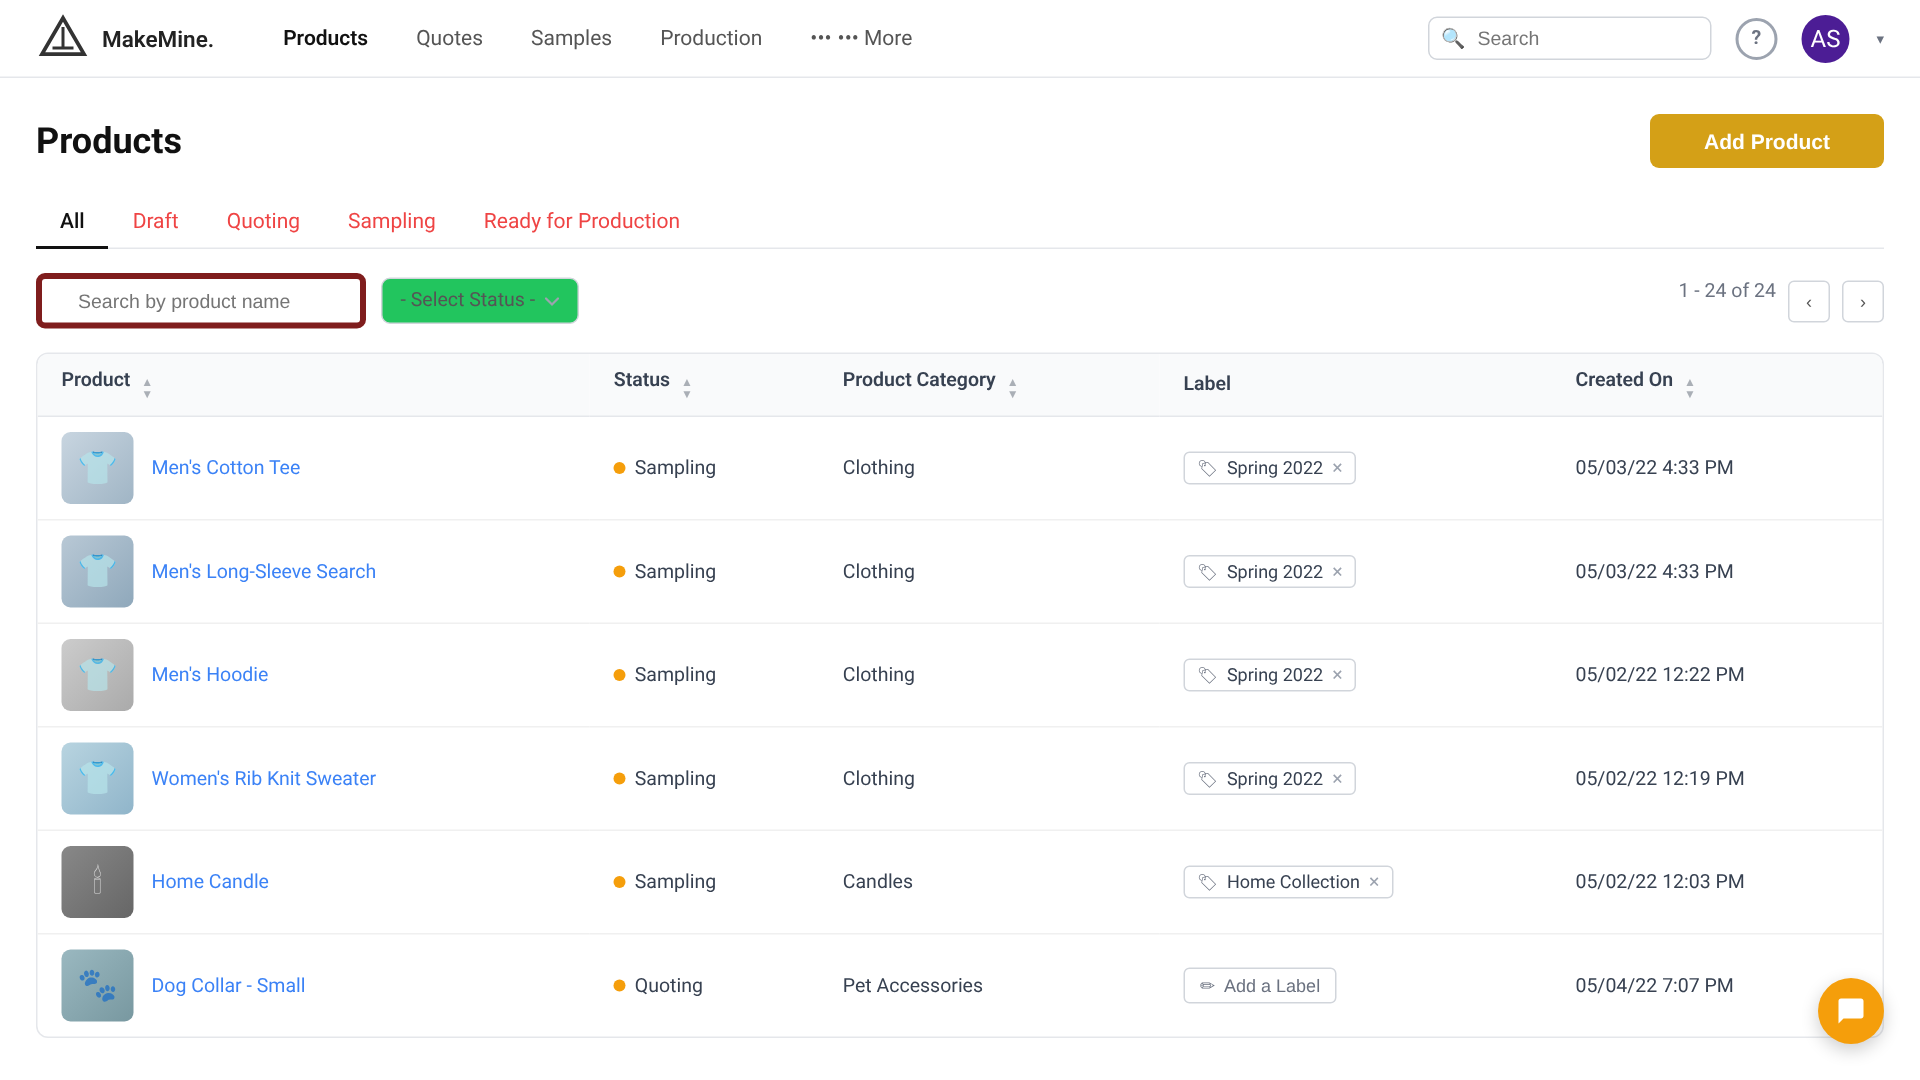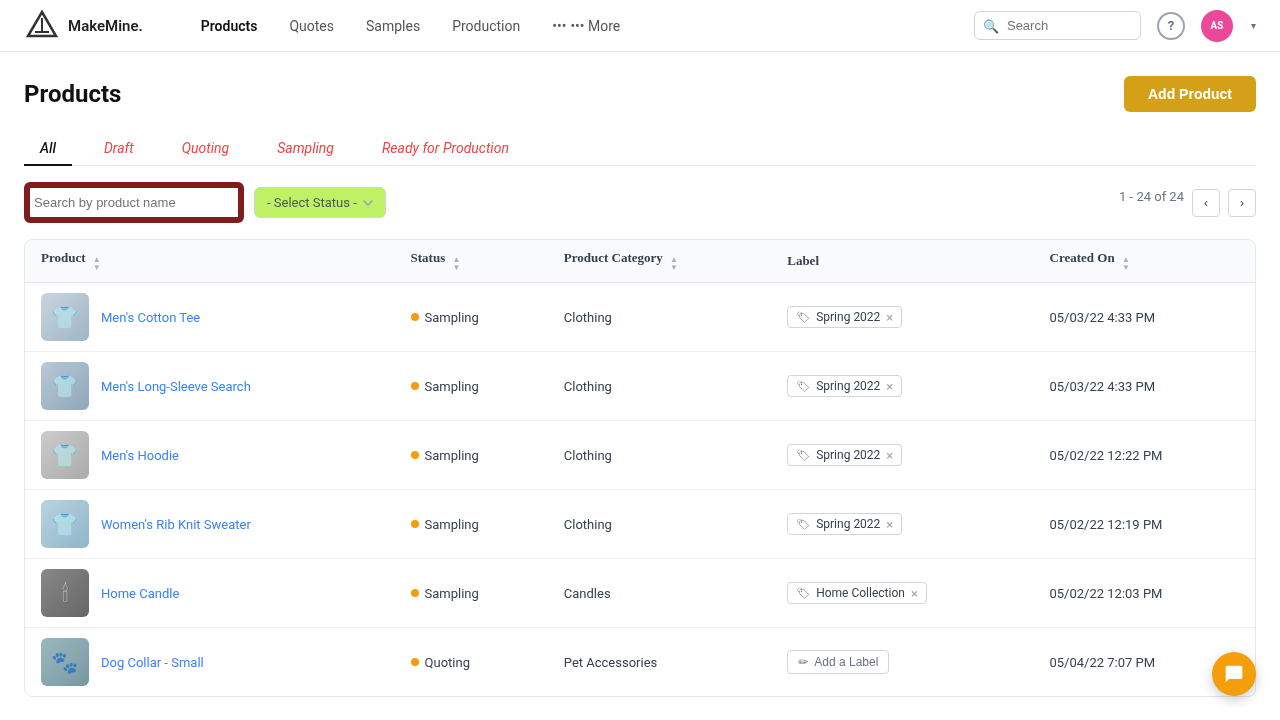--- a/index.html
+++ b/index.html
@@ -1,56 +1,56 @@
 <!DOCTYPE html>
 <html><head>
   <meta charset="utf-8">
   <style>
     * { box-sizing: border-box; margin: 0; padding: 0; }
     body { font-family: -apple-system, BlinkMacSystemFont, 'Segoe UI', Roboto, sans-serif; font-size: 14px; color: #333; background: #fff; }
 
     
     .nav { display: flex; align-items: center; padding: 0 24px; height: 52px; border-bottom: 1px solid #e5e7eb; }
-    .nav-logo { display: flex; align-items: center; gap: 8px; margin-right: 44px; font-weight: 600; font-size: 15px; color: #222; }
+    .nav-logo { display: flex; align-items: center; gap: 8px; margin-right: 32px; font-weight: 600; font-size: 15px; color: #222; }
     .nav-logo svg { width: 36px; height: 36px; }
     .nav-links { display: flex; align-items: center; gap: 4px; flex: 1; }
     .nav-link { padding: 6px 14px; font-size: 14px; color: #555; cursor: pointer; border-radius: 4px; font-weight: 400; }
     .nav-link.active { font-weight: 600; color: #111; }
     .nav-more { display: flex; align-items: center; gap: 4px; padding: 6px 14px; color: #555; cursor: pointer; }
     .nav-search { margin-left: auto; position: relative; }
-    .nav-search input { padding: 6px 12px 6px 32px; border: 1px solid #d1d5db; border-radius: 6px; font-size: 13px; width: 167px; outline: none; color: #701a75; }
+    .nav-search input { padding: 6px 12px 6px 32px; border: 1px solid #d1d5db; border-radius: 6px; font-size: 13px; width: 189px; outline: none; color: #701a75; }
     .nav-search-icon { position: absolute; left: 9px; top: 50%; transform: translateY(-50%); color: #9ca3af; font-size: 13px; }
     .nav-right { display: flex; align-items: center; gap: 16px; margin-left: 16px; }
     .nav-help { width: 28px; height: 28px; border-radius: 50%; border: 2px solid #9ca3af; display: flex; align-items: center; justify-content: center; color: #6b7280; font-weight: 700; font-size: 13px; cursor: pointer; }
-    .nav-avatar { width: 32px; height: 32px; border-radius: 50%; background: #ec4899; color: #fff; display: flex; align-items: center; justify-content: center; font-size: 10px; font-weight: 700; cursor: pointer; }
+    .nav-avatar { width: 32px; height: 32px; border-radius: 50%; background: #4c1d95; color: #fff; display: flex; align-items: center; justify-content: center; font-size: 16px; font-weight: 400; cursor: pointer; }
     .nav-avatar-chevron { color: #6b7280; font-size: 10px; margin-left: 2px; cursor: pointer; }
 
     
     .page { padding: 24px 24px 0; }
     .page-header { display: flex; align-items: center; justify-content: space-between; margin-bottom: 20px; }
     .page-title { font-size: 24px; font-weight: 700; color: #111; }
-    .add-product-btn { background: #d4a017; color: #fff; border: none; padding: 10px 24px; border-radius: 6px; font-size: 14px; font-weight: 600; cursor: pointer; }
-
-    
-    .tabs { display: flex; gap: 16px; border-bottom: 1px solid #e5e7eb; margin-bottom: 16px; font-style: italic; }
+    .add-product-btn { background: #d4a017; color: #fff; border: none; padding: 10px 36px; border-radius: 6px; font-size: 14px; font-weight: 600; cursor: pointer; }
+
+    
+    .tabs { display: flex; gap: 0; border-bottom: 1px solid #e5e7eb; margin-bottom: 16px; }
     .tab { padding: 8px 16px; font-size: 14px; color: #ef4444; cursor: pointer; border-bottom: 2px solid transparent; margin-bottom: -1px; }
     .tab.active { color: #111; font-weight: 500; border-bottom: 2px solid #111; }
 
     
     .filters { display: flex; align-items: center; gap: 10px; margin-bottom: 16px; }
-    .filter-search { padding: 7px 4px; border: 6px solid #7f1d1d; border-radius: 6px; font-size: 13px; width: 220px; outline: none; color: #6b7280; }
-    .filter-select { padding: 7px 12px; border: 1px solid #d1d5db; border-radius: 6px; font-size: 13px; color: #555; background: #bef264; cursor: pointer; display: flex; align-items: center; gap: 6px; }
+    .filter-search { padding: 7px 24px; border: 4px solid #7f1d1d; border-radius: 6px; font-size: 13px; width: 220px; outline: none; color: #6b7280; }
+    .filter-select { padding: 7px 12px; border: 1px solid #d1d5db; border-radius: 6px; font-size: 13px; color: #555; background: #22c55e; cursor: pointer; display: flex; align-items: center; gap: 6px; }
     .filter-select svg { width: 10px; height: 10px; color: #9ca3af; }
     .filter-pagination { margin-left: auto; display: flex; gap: 8px; color: #6b7280; font-size: 13px; }
     .pagination-btn { width: 28px; height: 28px; border: 1px solid #d1d5db; border-radius: 4px; background: #fff; cursor: pointer; display: flex; align-items: center; justify-content: center; color: #555; font-size: 12px; }
 
     
     .table-container { border: 1px solid #e5e7eb; border-radius: 8px; overflow: hidden; }
     table { width: 100%; border-collapse: collapse; }
-    thead tr { background: #f9fafb; font-family: Liberation Serif, serif; }
+    thead tr { background: #f9fafb; }
     thead th { padding: 10px 16px; text-align: left; font-size: 13px; font-weight: 600; color: #374151; border-bottom: 1px solid #e5e7eb; white-space: nowrap; }
     thead th .sort-arrows { display: inline-flex; flex-direction: column; margin-left: 4px; opacity: 0.4; }
     thead th .sort-arrows span { font-size: 8px; line-height: 1; }
     tbody tr { border-bottom: 1px solid #f0f0f0; }
     tbody tr:last-child { border-bottom: none; }
     td { padding: 10px 16px; font-size: 13px; color: #374151; vertical-align: middle; }
 
     .product-cell { display: flex; align-items: center; gap: 12px; }
     .product-img { width: 48px; height: 48px; border-radius: 6px; background: #e5e7eb; overflow: hidden; flex-shrink: 0; }
     .product-link { color: #3b82f6; text-decoration: none; font-size: 13px; }

